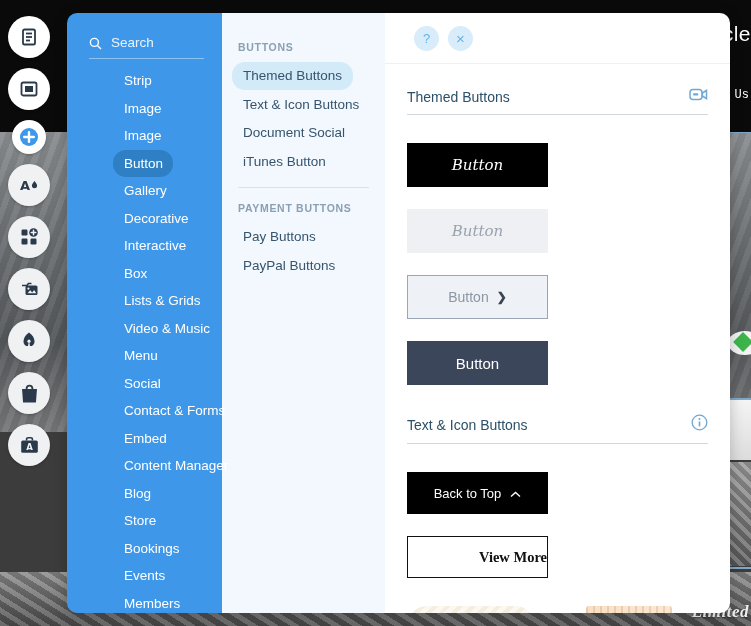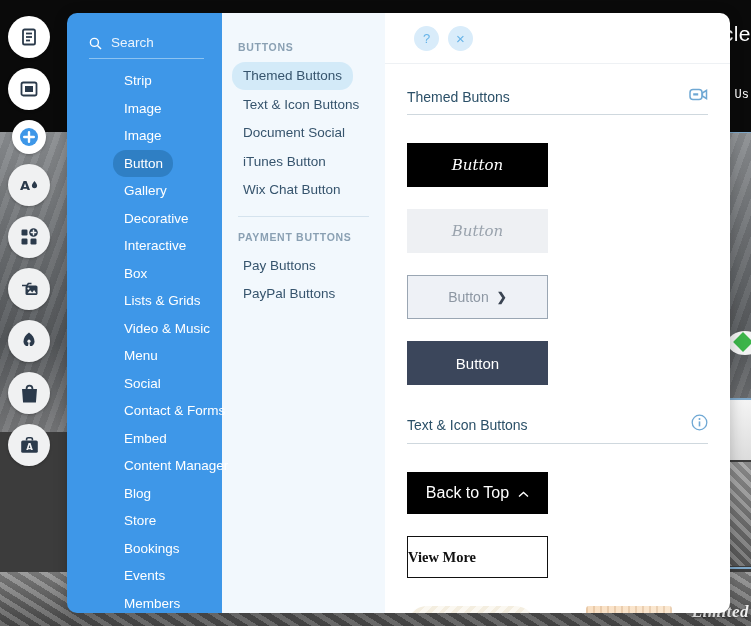--- a/index.html
+++ b/index.html
@@ -179,26 +179,26 @@
   .s-slate {
     width:141px; height:44px; background:#3b465b; color:#fff;
     display:flex; align-items:center; justify-content:center;
     font-size:15px;
   }
 
   
   .s-backtop {
     width:141px; height:42px; background:#000; color:#fff;
     display:flex; align-items:center; justify-content:center; gap:9px;
-    font-size:16px;
+    font-size:13px;
   }
   .s-viewmore {
     width:141px; height:42px; background:#fff; color:#111;
     border:1.5px solid #111;
-    display:flex; align-items:center; justify-content:flex-start;
+    display:flex; align-items:center; justify-content:flex-end;
     font-family:"Liberation Serif", serif; font-weight:700; font-size:14.5px;
   }
   .s-sale-zig {
     width:128px; height:40px; border-radius:20px;
     background:
       repeating-linear-gradient(135deg,#f4eee0 0 4px,#fbf8f1 4px 9px),
       #faf6ec;
     color:#2a2a2a; display:flex; align-items:center; justify-content:center;
     font-size:13px; letter-spacing:2px;
   }
@@ -364,21 +364,20 @@
     </div>
   </div>
 
   <div id="sub-col">
     <div class="sub-head">BUTTONS</div>
 
     <div class="sub-row"><span class="sub-item selected">Themed Buttons</span></div>
     <div class="sub-row"><span class="sub-item">Text &amp; Icon Buttons</span></div>
     <div class="sub-row"><span class="sub-item">Document Social</span></div>
     <div class="sub-row"><span class="sub-item">iTunes Button</span></div>
-    <div class="sub-row"><span class="sub-item">Wix Chat Button</span></div>
 
     <div class="sub-divider"></div>
 
     <div class="sub-head second">PAYMENT BUTTONS</div>
 
     <div class="sub-row"><span class="sub-item">Pay Buttons</span></div>
     <div class="sub-row"><span class="sub-item">PayPal Buttons</span></div>
   </div>
 
   <div id="content-col">

